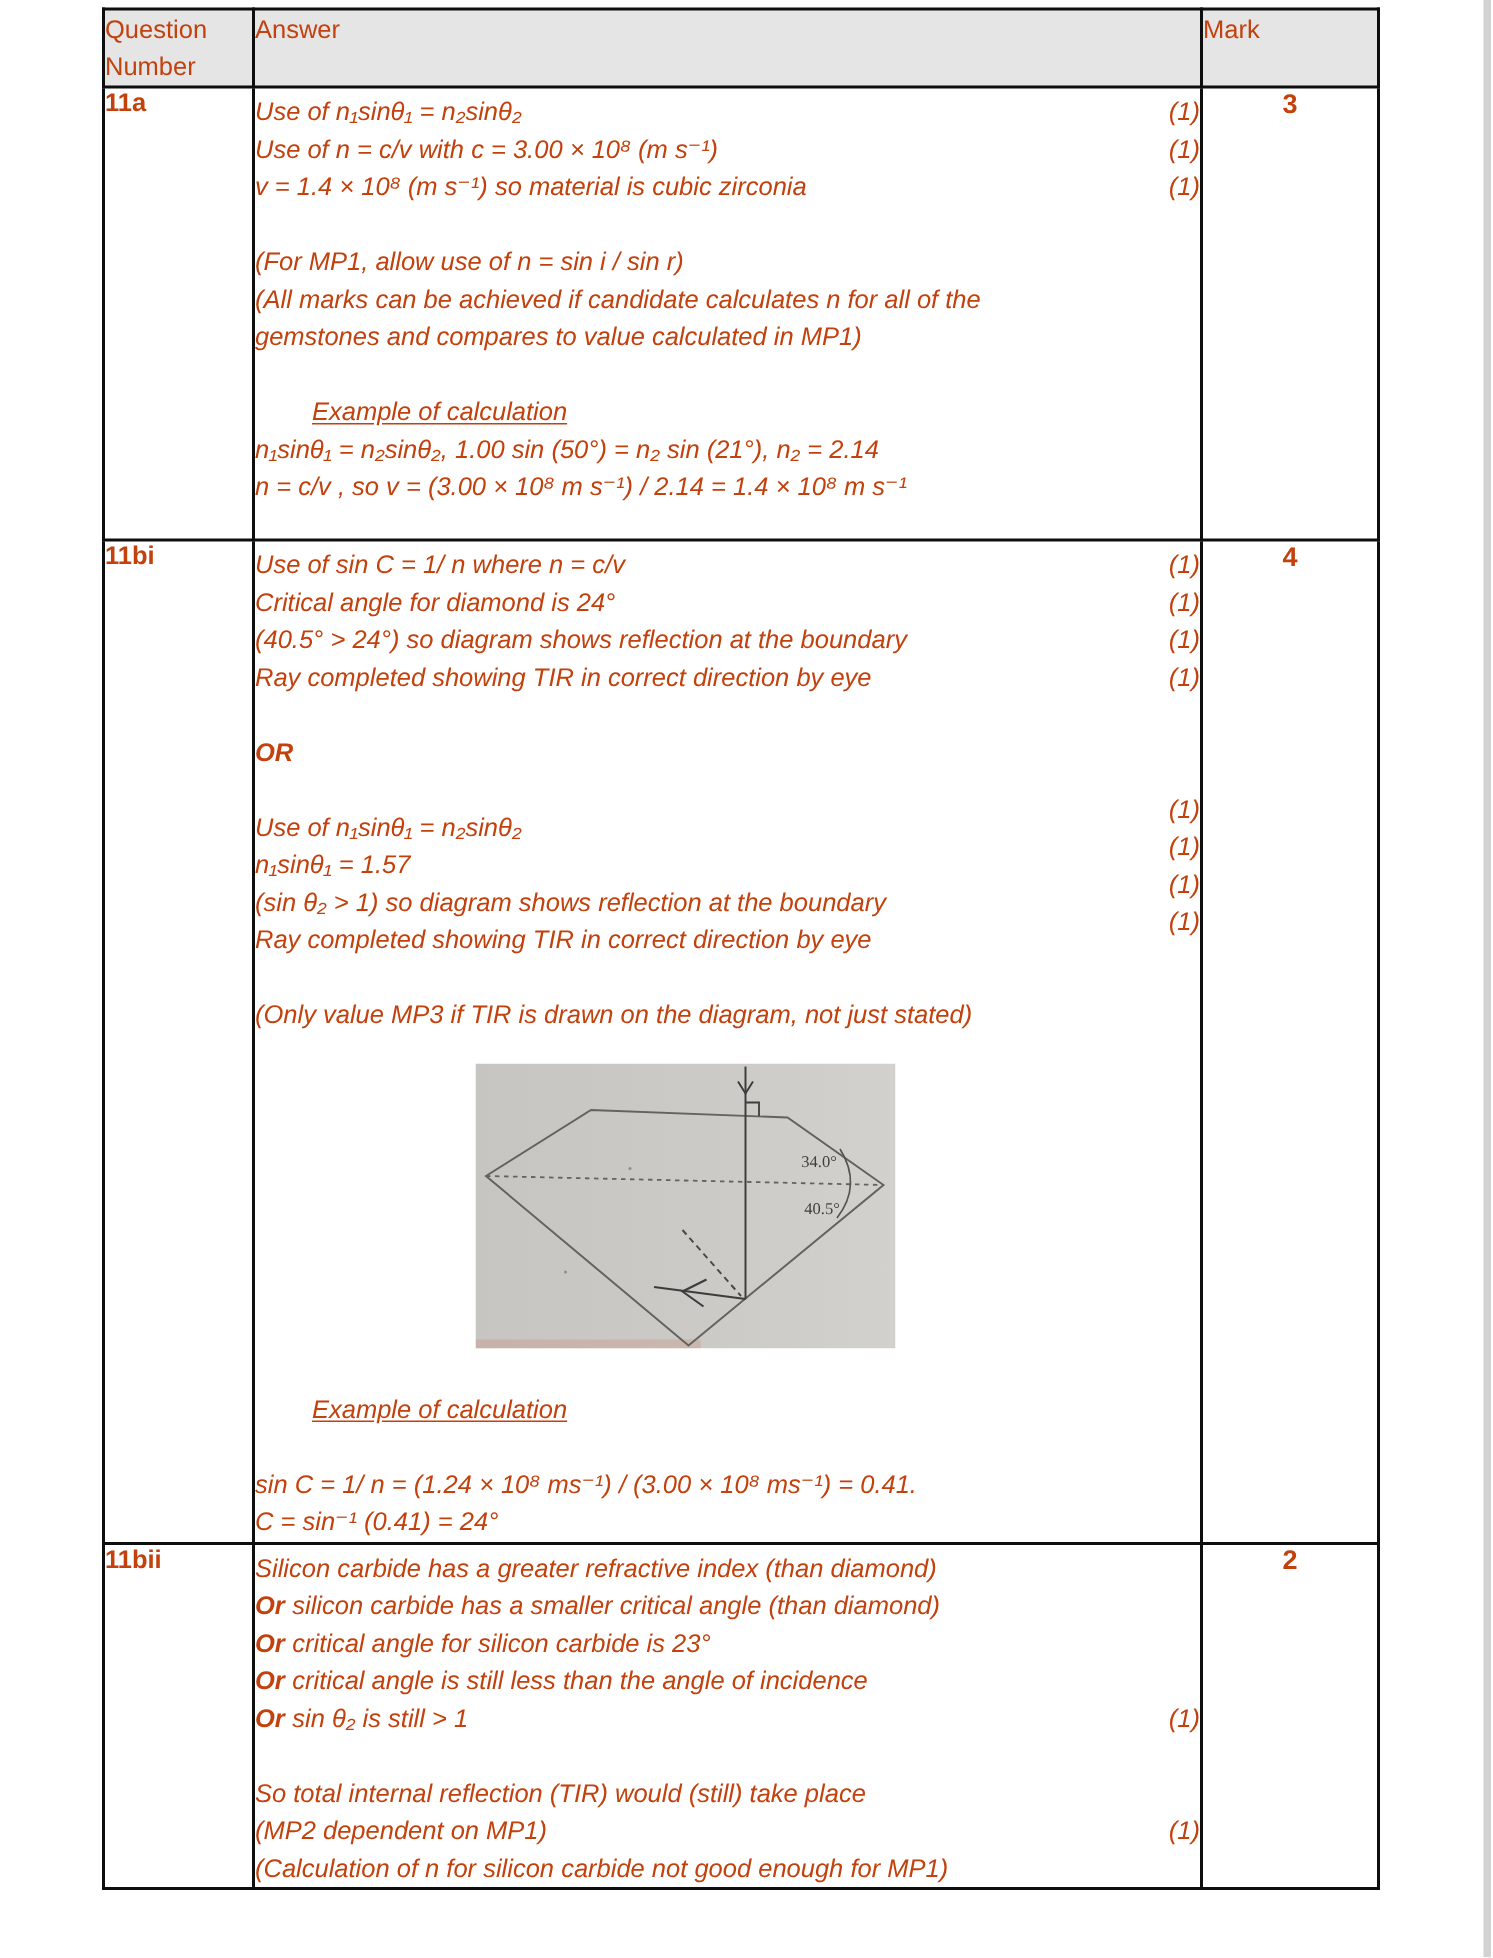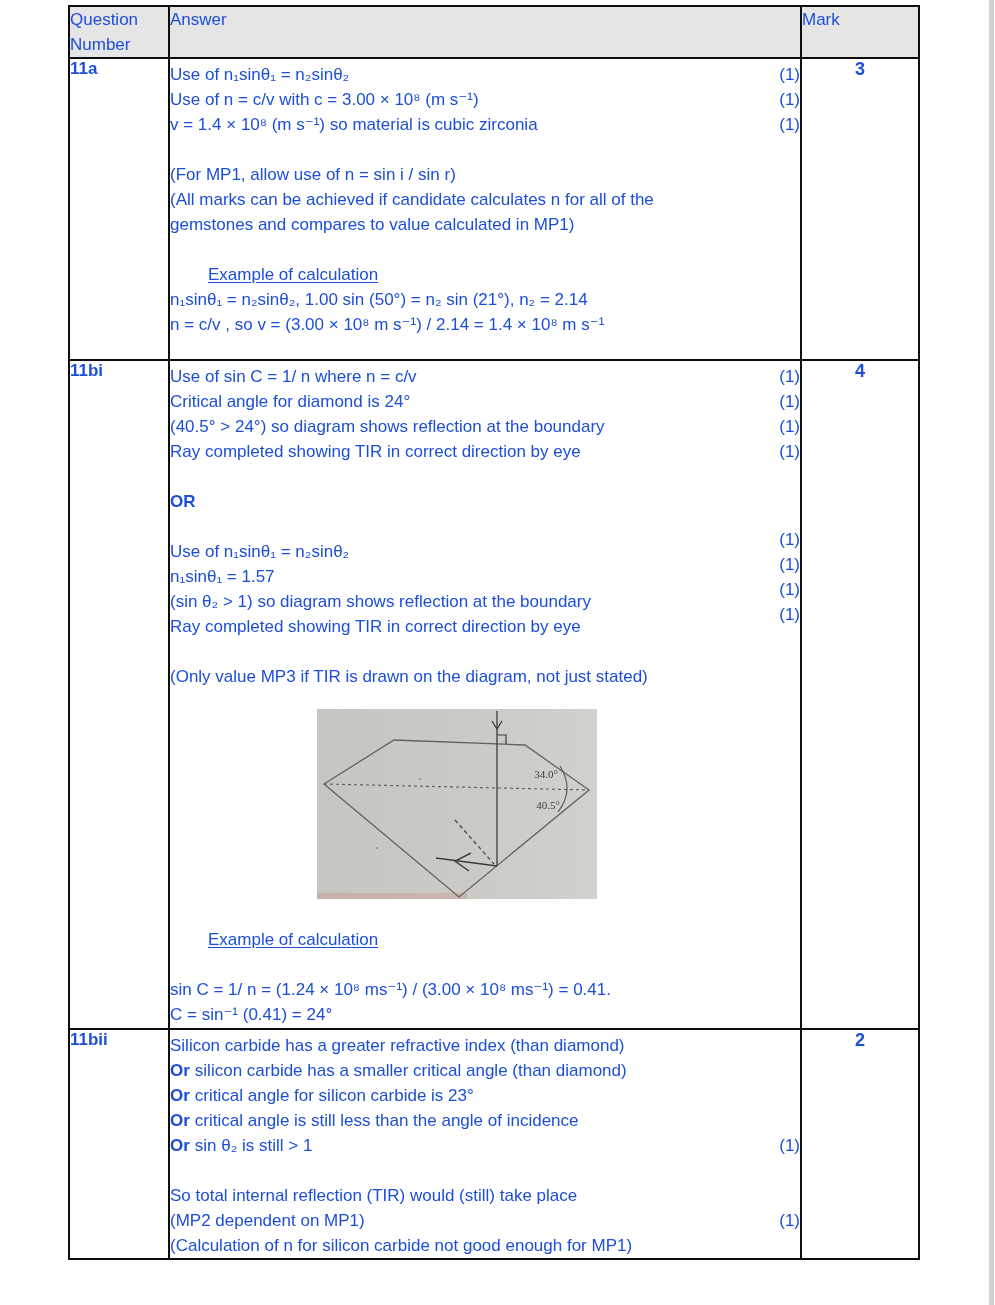--- a/index.html
+++ b/index.html
@@ -1,29 +1,29 @@
 <!DOCTYPE html>
 <html><head>
 <meta charset="utf-8">
 <style>
   html,body{margin:0;padding:0;background:#ffffff;}
   .page{position:relative;width:995px;height:1305px;background:#ffffff;overflow:hidden;
-        font-family:"Liberation Sans","DejaVu Sans",sans-serif;color:#1d4ed8;}
+        font-family:"Liberation Sans","DejaVu Sans",sans-serif;color:#c2410c;}
   .scroll-strip{position:absolute;top:0;right:1px;width:5px;height:1305px;background:#d2d2d2;}
   table.ms{position:absolute;left:68px;top:5px;width:850px;border-collapse:collapse;table-layout:fixed;}
   table.ms td, table.ms th{border:2px solid #0e0e0e;vertical-align:top;padding:0;}
   col.c1{width:100px;} col.c2{width:632px;} col.c3{width:118px;}
   th.hd{background:#e5e5e5;font-weight:400;text-align:left;font-size:17px;line-height:25px;
         padding:4px 6px 2px 9px;height:44px;}
   td.qnum{font-weight:700;font-size:17px;padding:5px 4px 0 9px;}
   td.ans{padding:0 8px 0 10px;}
   td.mk{font-weight:700;font-size:18px;text-align:center;}
   .mk3{padding-top:48px;} .mk4{padding-top:236px;} .mk2{padding-top:176px;}
   .cell{padding-top:3px;}
-  .ln{display:flex;height:25px;line-height:25px;font-size:17px;white-space:nowrap;}
+  .ln{display:flex;height:25px;line-height:25px;font-size:17px;white-space:nowrap;font-style:italic;}
   .ln .t{flex:1 1 auto;overflow:visible;}
   .ln .m{flex:0 0 44px;text-align:right;}
   .mup .m{position:relative;top:-12px;}
   .u{text-decoration:underline;text-underline-offset:2px;padding-left:38px;}
   .b{font-weight:700;}
   .pre{font-weight:700;margin-right:5px;}
   .h663{height:663px;overflow:hidden;}
   .diagram{display:block;margin:20px 0 0 147px;}
   tr.total td{background:#e5e5e5;height:27px;}
   td.total-label{font-weight:700;font-size:17px;padding:2px 6px 0 10px;line-height:24px;}

